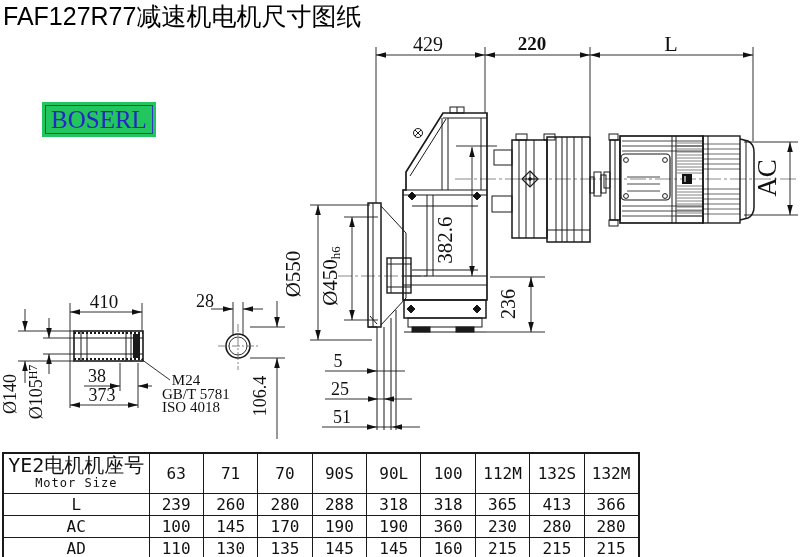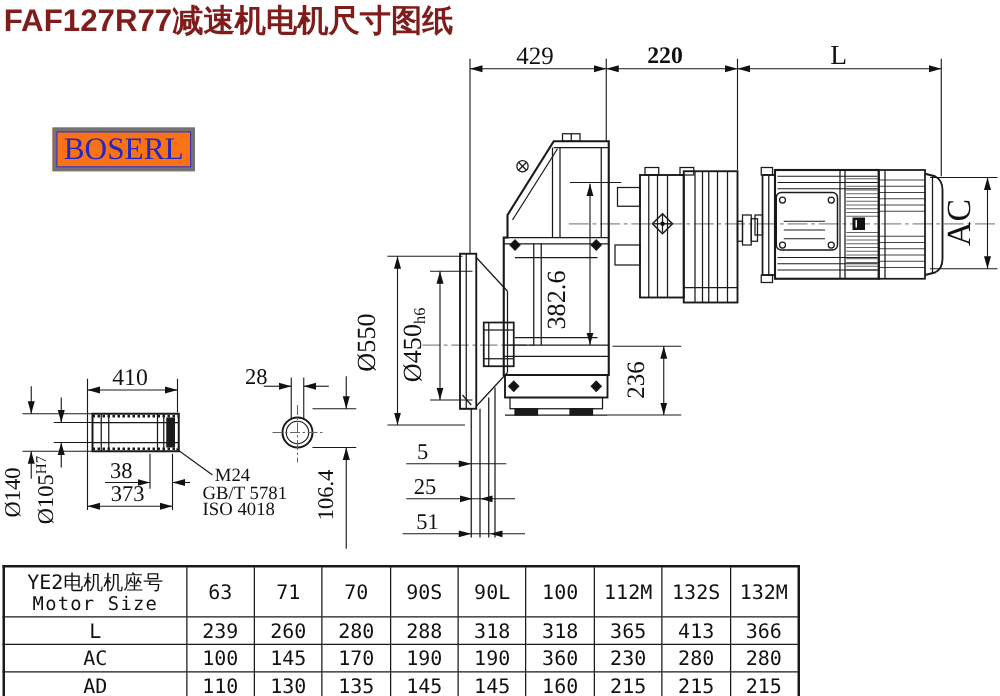--- a/index.html
+++ b/index.html
@@ -1,33 +1,33 @@
 <!DOCTYPE html>
 <html><head>
 <meta charset="utf-8">
 <style>
   html,body{margin:0;padding:0;background:#fff;}
   #stage{position:relative;width:800px;height:557px;background:#fff;overflow:hidden;
          font-family:"Liberation Sans",sans-serif;}
-  #title{position:absolute;left:3px;top:0px;font-size:25px;font-weight:bold;color:#7f1d1d;
+  #title{position:absolute;left:3px;top:0px;font-size:25px;font-weight:normal;color:#000000;
          letter-spacing:0px;white-space:nowrap;}
-  #logo{position:absolute;left:42px;top:102px;border:3px solid #737373;background:#f97316;}
+  #logo{position:absolute;left:42px;top:102px;border:3px solid #22c55e;background:#22c55e;}
   #logo .inner{border:1px solid #3434c4;padding:0 5px;color:#2626c4;
          font-family:"Liberation Serif","DejaVu Serif",serif;font-size:25px;line-height:27px;}
   svg{position:absolute;left:0;top:0;}
   svg text{fill:#111;font-family:"Liberation Serif","DejaVu Serif",serif;}
   .dimtxt{font-size:18px;}
   #spec-table{position:absolute;left:2px;top:452px;border-collapse:collapse;table-layout:fixed;
          width:636px;border:2px solid #1a1a1a;background:#fff;
          font-family:"DejaVu Sans Mono","Liberation Sans",sans-serif;color:#111;}
   #spec-table td{border:1.5px solid #1a1a1a;text-align:center;vertical-align:middle;
          padding:0;font-size:16px;height:21px;}
   #spec-table tr.hdr td{height:39px;}
-  #spec-table .cn{font-size:16px;line-height:19px;text-align:center;}
-  #spec-table .en{font-size:15px;line-height:17px;letter-spacing:1px;}
+  #spec-table .cn{font-size:20px;line-height:19px;text-align:center;}
+  #spec-table .en{font-size:12px;line-height:17px;letter-spacing:1px;}
 </style>
 </head>
 <body>
 
 <div id="stage">
 
   <div id="title">FAF127R77减速机电机尺寸图纸</div>
 
   <div id="logo">
     <div class="inner">BOSERL</div>

